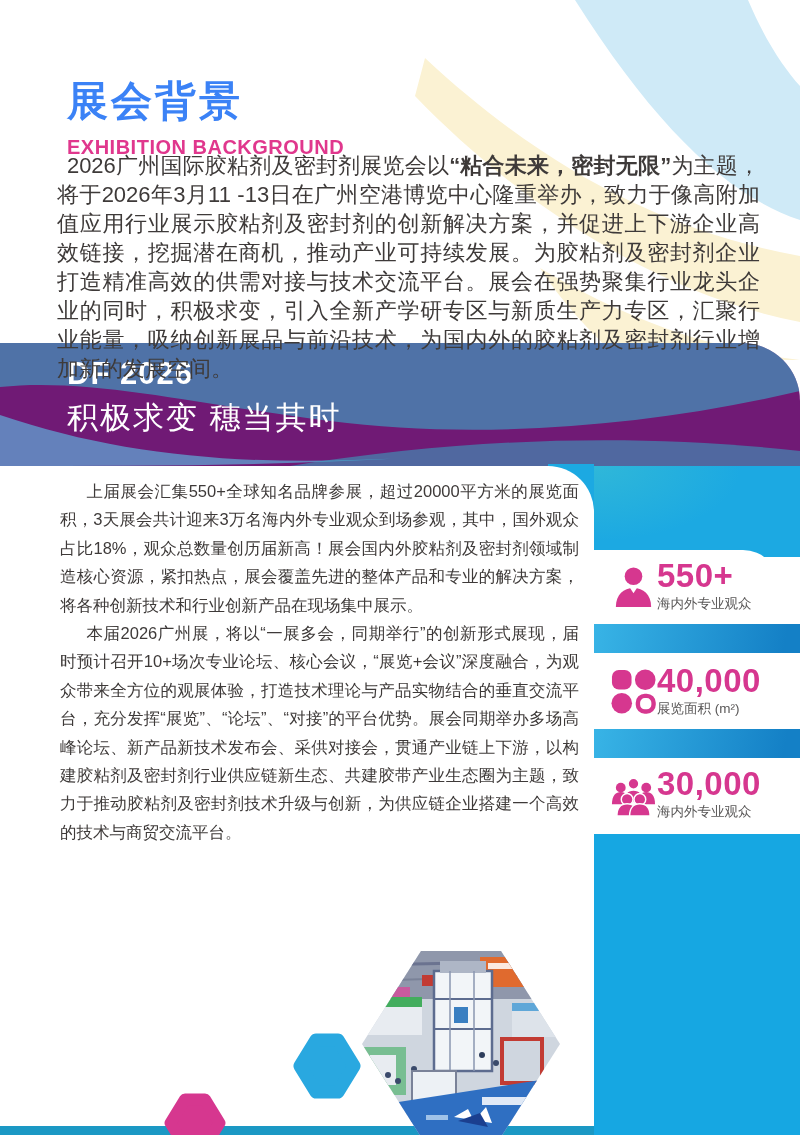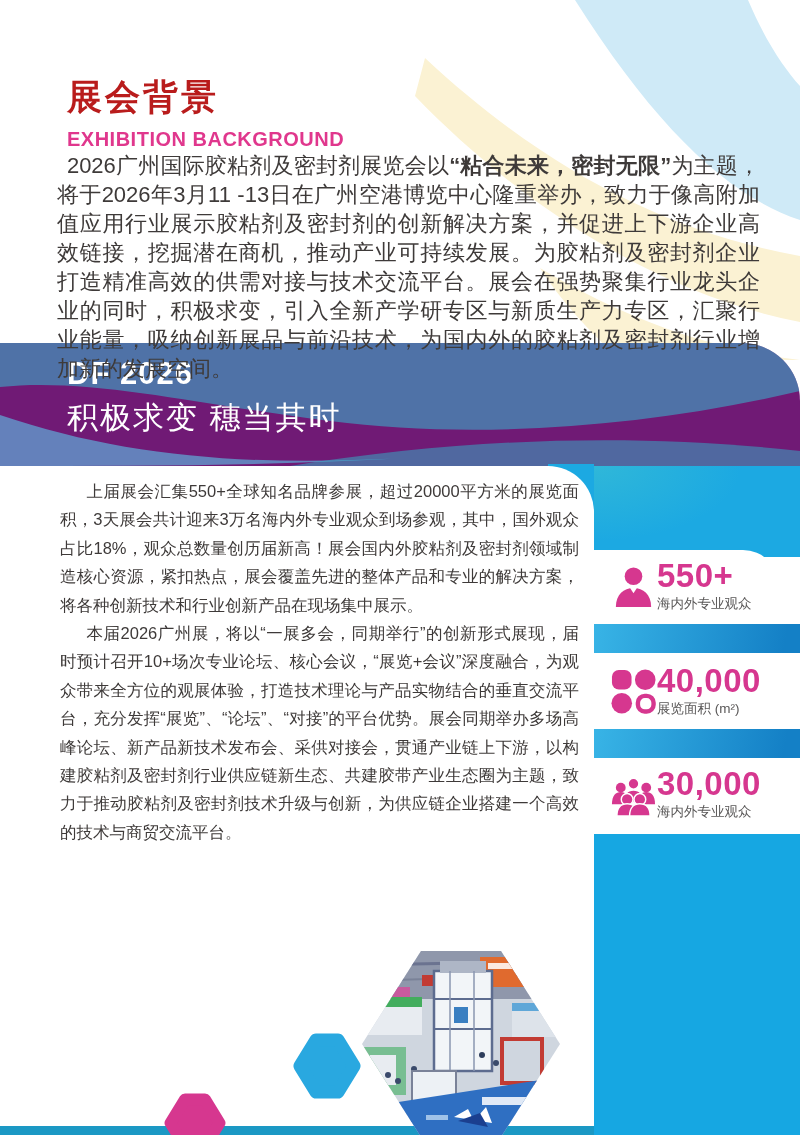--- a/index.html
+++ b/index.html
@@ -6,21 +6,21 @@
   html,body { background:#e8e8e8; }
   .page{
     position:relative; width:800px; height:1135px; margin:0 auto;
     background:#ffffff; overflow:hidden;
     font-family:"Liberation Sans","DejaVu Sans",sans-serif;
   }
   
   .deco-top{ position:absolute; top:0; right:0; z-index:1; }
   
   .header{ position:absolute; left:67px; top:74px; z-index:3; }
-  .page-title{ font-size:35px; font-weight:800; color:#b91c1c; letter-spacing:3px; }
+  .page-title{ font-size:41px; font-weight:800; color:#3b82f6; letter-spacing:3px; }
   .page-subtitle{ font-size:20px; font-weight:700; color:#E0378D; letter-spacing:.5px; margin-top:7px; }
   
   .intro{
     position:absolute; left:57px; top:151px; width:703px; z-index:3;
     font-size:22px; line-height:29px; color:#3E3A39; text-align:justify; text-indent:.45em;
   }
   .intro b{ font-weight:700; color:#3E3A39; }
   
   .banner{
     position:absolute; left:0; top:343px; width:800px; height:123px; z-index:1;

